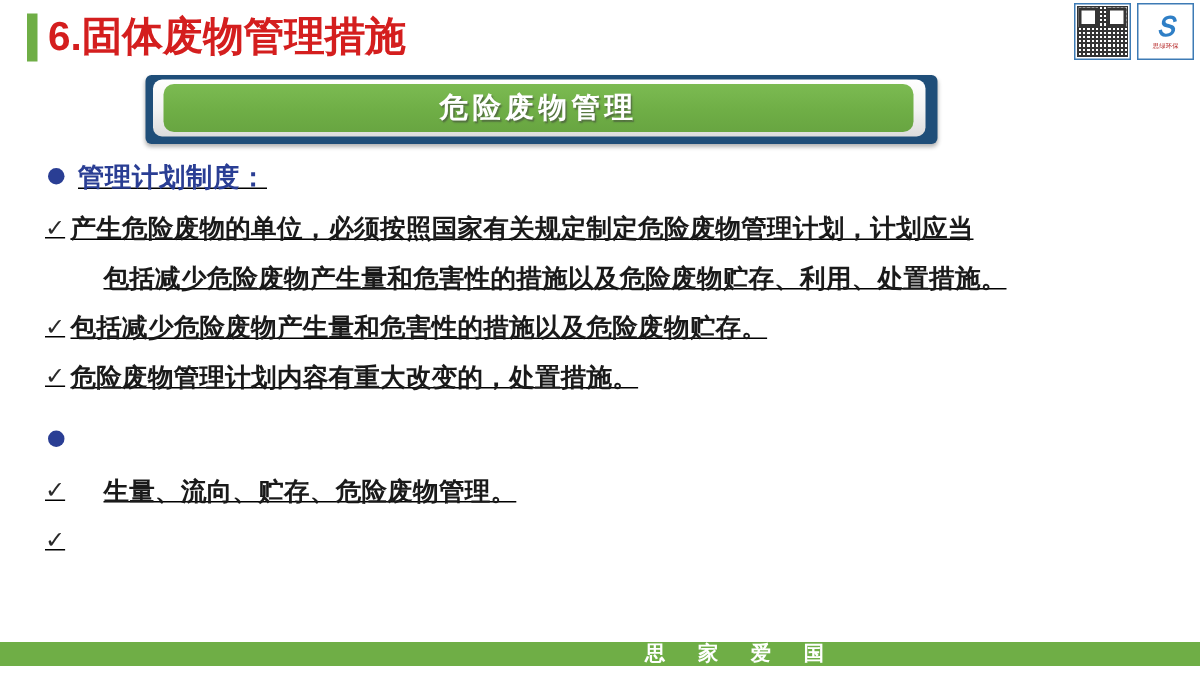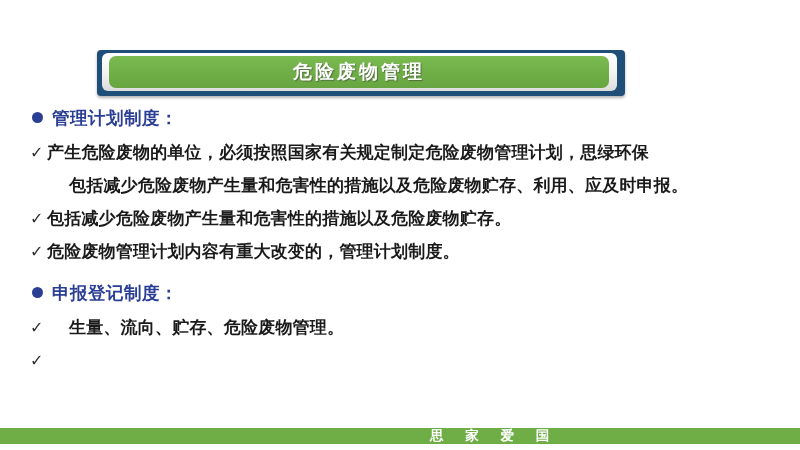--- a/index.html
+++ b/index.html
@@ -144,20 +144,21 @@
     text-shadow: 1px 1px 1px rgba(60,60,60,.55);
     white-space: nowrap;
   }
 
   
   #content {
     position: absolute;
     left: 0; top: 104px;
     width: 800px;
     height: 320px;
+    text-decoration: underline;
   }
   .block { margin: 0; padding: 0; }
 
   .heading-row {
     display: flex;
     align-items: flex-start;
     margin-left: 32px;
     margin-bottom: 2px;
     height: 30px;
   }
@@ -231,62 +232,75 @@
     font-weight: bold;
     letter-spacing: 9px;
     white-space: nowrap;
   }
 </style>
 </head>
 <body>
 
 <div id="slide">
 
+  <div id="header">
+    <div id="title-accent-bar"></div>
+    <div id="page-title">6.固体废物管理措施</div>
+
+    <div id="brand-block">
+      <div class="qr-box">
+        <div class="qr-grid"></div>
+      </div>
+      <div class="logo-box">
+        <div class="logo-mark">Ｓ</div>
+        <div class="logo-caption">思绿环保</div>
+      </div>
+    </div>
+  </div>
 
   <div id="section-banner">
     <div id="banner-outer"></div>
     <div id="banner-inner-frame"></div>
     <div id="banner-green">
       <span id="banner-title">危险废物管理</span>
     </div>
   </div>
 
   <div id="content">
 
     <div class="block">
       <div class="heading-row">
         <span class="heading-bullet"></span>
         <span class="heading-text">管理计划制度：</span>
       </div>
 
       <div class="item-row">
         <span class="check-mark">✓</span>
         <span class="item-text">
-          <span>产生危险废物的单位，必须按照国家有关规定制定危险废物管理计划，思绿环保</span>
-          <span class="cont">包括减少危险废物产生量和危害性的措施以及危险废物贮存、利用、应及时申报。</span>
+          <span>产生危险废物的单位，必须按照国家有关规定制定危险废物管理计划，计划应当</span>
+          <span class="cont">包括减少危险废物产生量和危害性的措施以及危险废物贮存、利用、处置措施。</span>
         </span>
       </div>
 
       <div class="item-row">
         <span class="check-mark">✓</span>
         <span class="item-text">包括减少危险废物产生量和危害性的措施以及危险废物贮存。</span>
       </div>
 
       <div class="item-row">
         <span class="check-mark">✓</span>
-        <span class="item-text">危险废物管理计划内容有重大改变的，管理计划制度。</span>
+        <span class="item-text">危险废物管理计划内容有重大改变的，处置措施。</span>
       </div>
     </div>
 
     <div class="gap-md"></div>
 
     <div class="block">
       <div class="heading-row">
         <span class="heading-bullet"></span>
-        <span class="heading-text">申报登记制度：</span>
       </div>
 
       <div class="item-row">
         <span class="check-mark">✓</span>
         <span class="item-text">
           <span class="cont">生量、流向、贮存、危险废物管理。</span>
         </span>
       </div>
 
       <div class="item-row">

